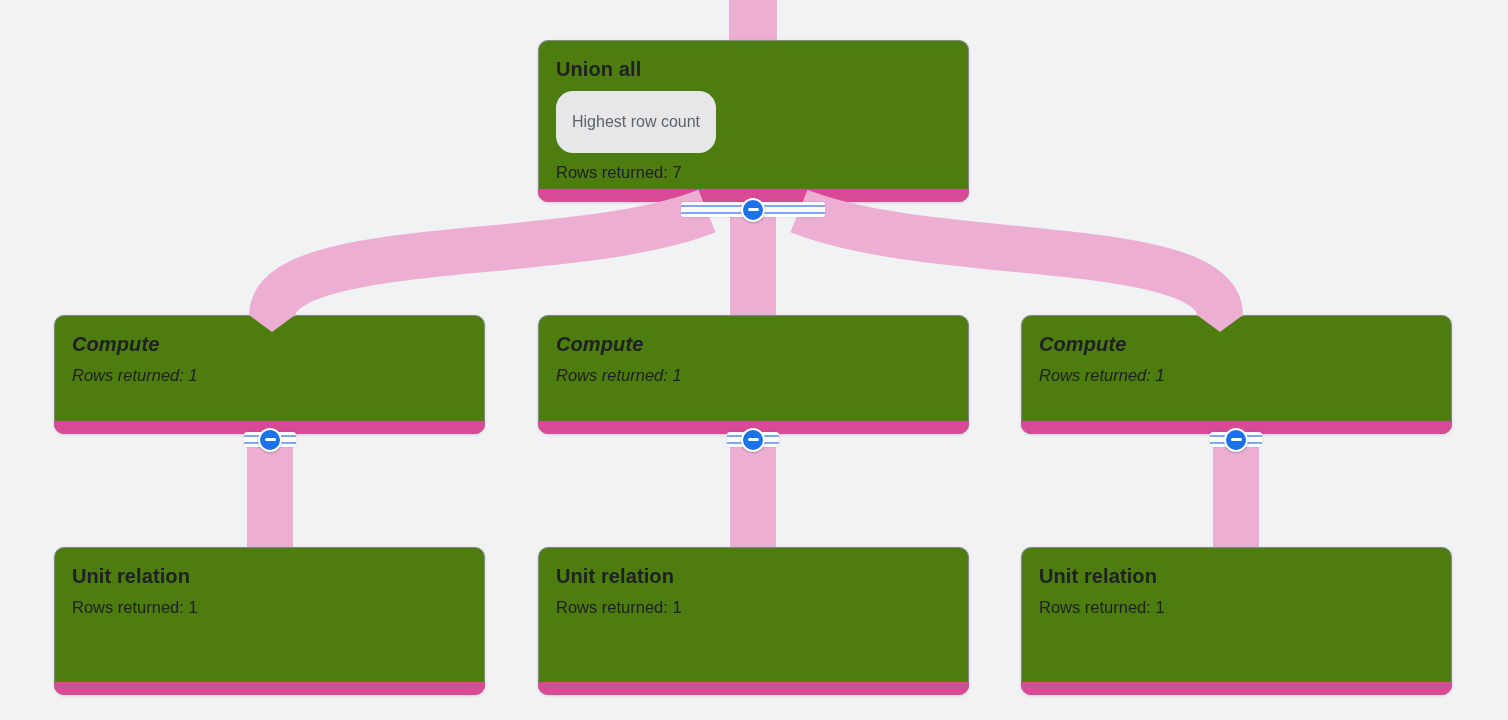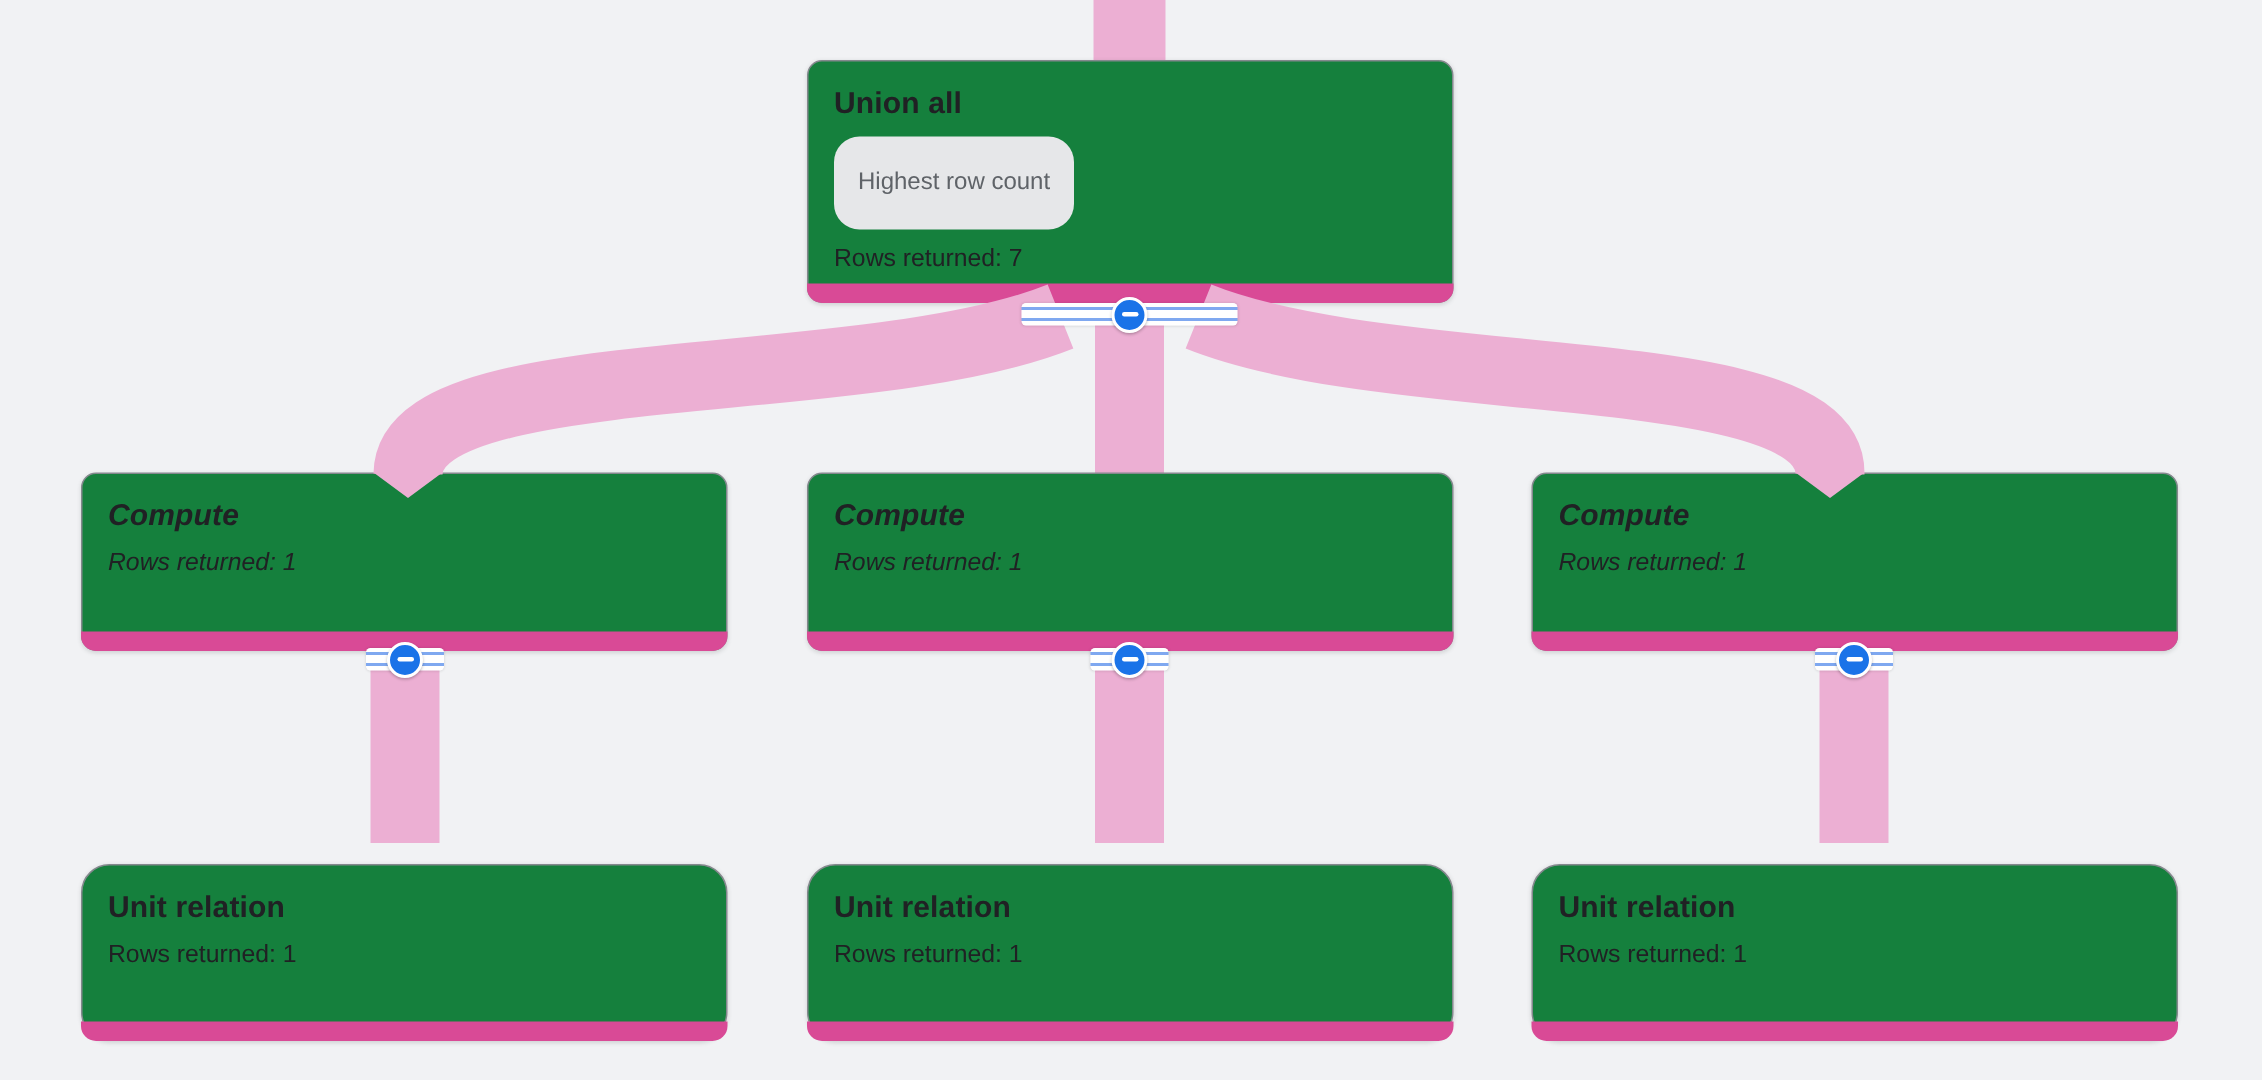--- a/index.html
+++ b/index.html
@@ -26,21 +26,21 @@
   svg.edges.behind{z-index:1;}
   svg.edges.front{z-index:3;}
   .edge{stroke:var(--edge,#ecafd3);fill:none;}
   .edge-w48{stroke-width:48;}
   .edge-w46{stroke-width:46;}
   .edge-tip{fill:var(--edge,#ecafd3);stroke:none;}
 
   .card{
     position:absolute;
     width:431px;
-    background:#15803d;
+    background:#4d7c0f;
     border:1px solid var(--card-border,#84888d);
     border-radius:10px;
     box-shadow:0 1px 3px rgba(60,64,67,.18);
     padding:15px 17px 0 17px;
     z-index:2;
     cursor:pointer;
   }
   .card-title{
     font-size:20px;
     font-weight:600;
@@ -67,21 +67,21 @@
   }
   .card-bar{
     position:absolute;
     left:-1px;right:-1px;bottom:-1px;
     height:13px;
     background:var(--node-bar,#d94a96);
     border-radius:0 0 10px 10px;
   }
   .card.union{left:538px;top:40px;height:162px;}
   .card.compute{top:315px;height:119px;font-style:italic;}
-  .card.unit{top:576px;height:118px;border-radius:19px;}
+  .card.unit{top:547px;height:148px;}
   .col-0{left:54px;}
   .col-1{left:538px;}
   .col-2{left:1021px;}
 
   .handle{
     position:absolute;
     height:15px;
     z-index:4;
   }
   .handle-rail{

